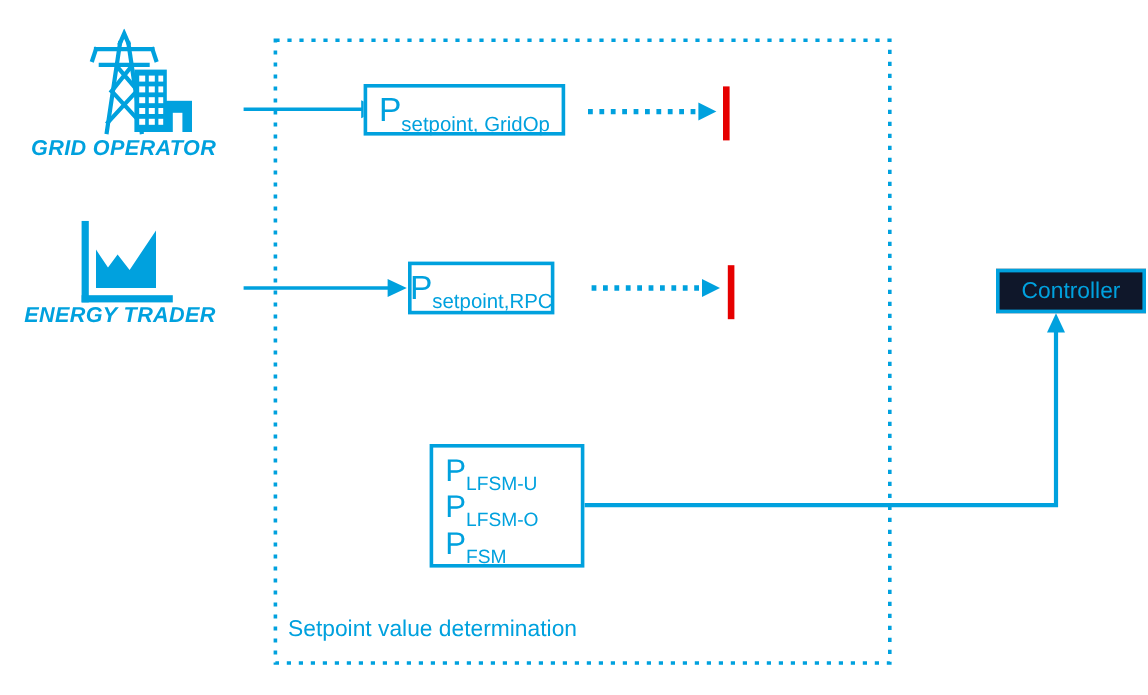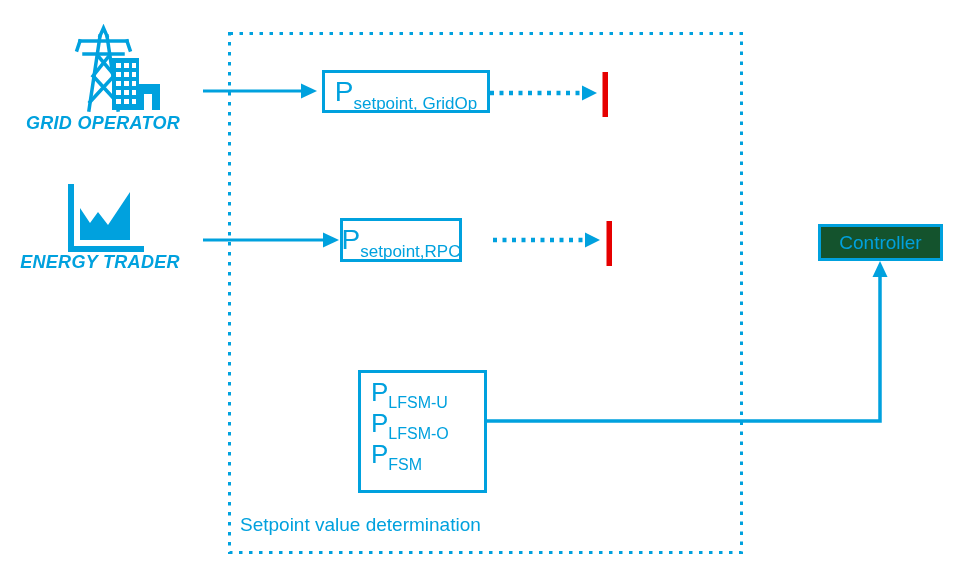--- a/index.html
+++ b/index.html
@@ -60,26 +60,27 @@
     padding: 6px 0 0 10px;
   }
   #lfsm-box .pline { height: 31px; }
   #lfsm-box .psym { font-size: 26px; }
   #lfsm-box .psub { font-size: 16px; top: 7px; }
 
   #controller-box {
     position: absolute;
     z-index: 1;
     border: 3.5px solid var(--accent);
-    background: #14532d;
+    background: #0f172a;
     color: var(--accent);
     display: flex;
     align-items: center;
     justify-content: center;
     font-size: 19px;
+    margin-left: 12px;
   }
 
   #container-label {
     position: absolute;
     z-index: 1;
     font-size: 19px;
     color: var(--accent);
     white-space: nowrap;
   }
 
@@ -155,33 +156,33 @@
     <svg viewBox="0 0 88 70" width="88" height="70">
       <g class="fill-accent">
         <rect x="6" y="0" width="6" height="68"></rect>
         <rect x="6" y="62" width="76" height="6"></rect>
         <polygon points="18,24 28,39 36,28 46,41 68,8 68,56 18,56"></polygon>
       </g>
     </svg>
   </div>
   <div class="actor-label" style="left:10px; top:252px; width:180px;">ENERGY TRADER</div>
 
-  <div class="pbox" style="left:322px; top:70px; width:168px; height:43px;">
+  <div class="pbox" style="left:303px; top:70px; width:168px; height:43px;">
     <span>
       <span class="psym">P</span><span class="psub">setpoint, GridOp</span>
     </span>
   </div>
 
   <div class="pbox" style="left:340px; top:218px; width:122px; height:44px;">
     <span>
       <span class="psym">P</span><span class="psub">setpoint,RPC</span>
     </span>
   </div>
 
-  <div class="pbox" id="lfsm-box" style="left:358px; top:370px; width:129px; height:123px;">
+  <div class="pbox" id="lfsm-box" style="left:358px; top:370px; width:129px; height:103px;">
     <div class="pline">
       <span class="psym">P</span><span class="psub">LFSM-U</span>
     </div>
     <div class="pline">
       <span class="psym">P</span><span class="psub">LFSM-O</span>
     </div>
     <div class="pline">
       <span class="psym">P</span><span class="psub">FSM</span>
     </div>
   </div>

